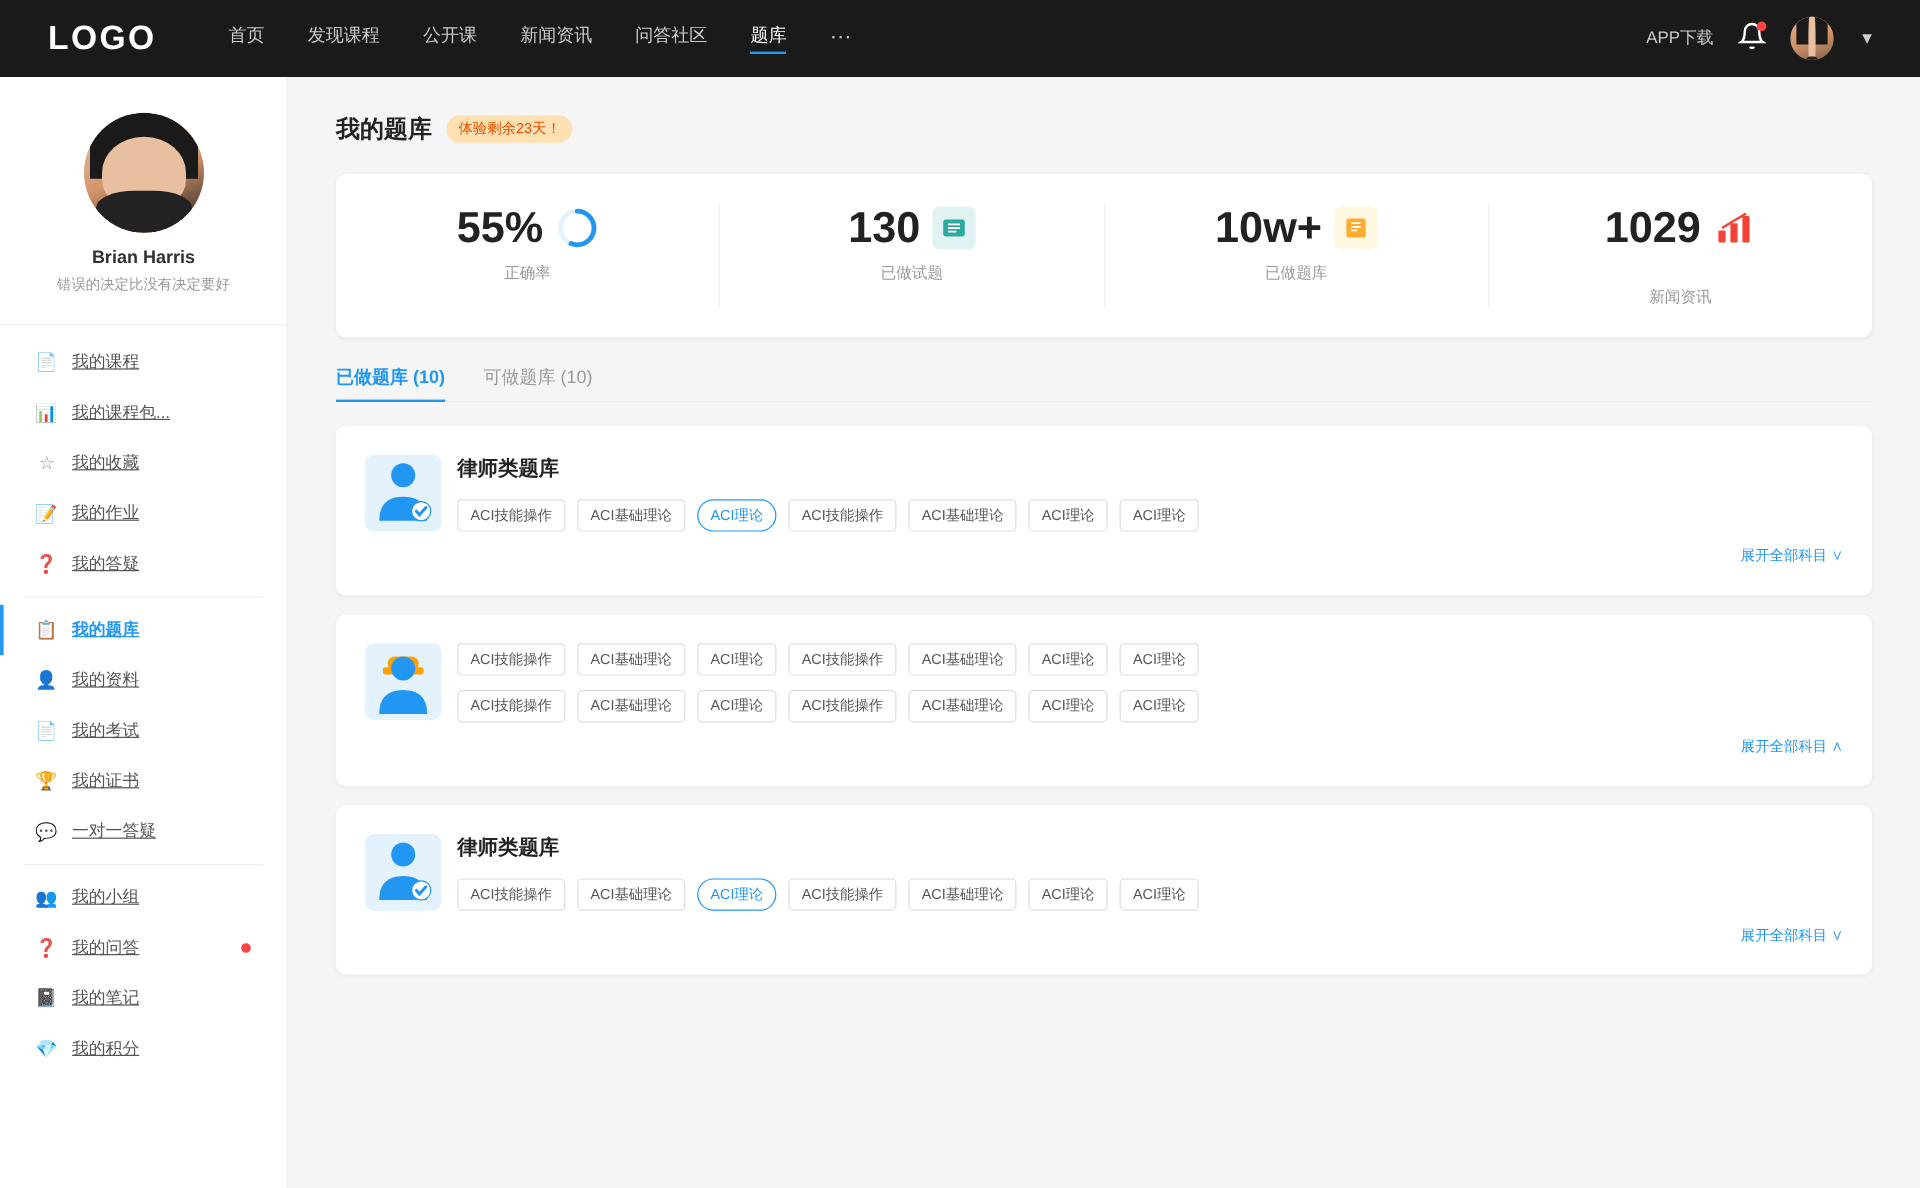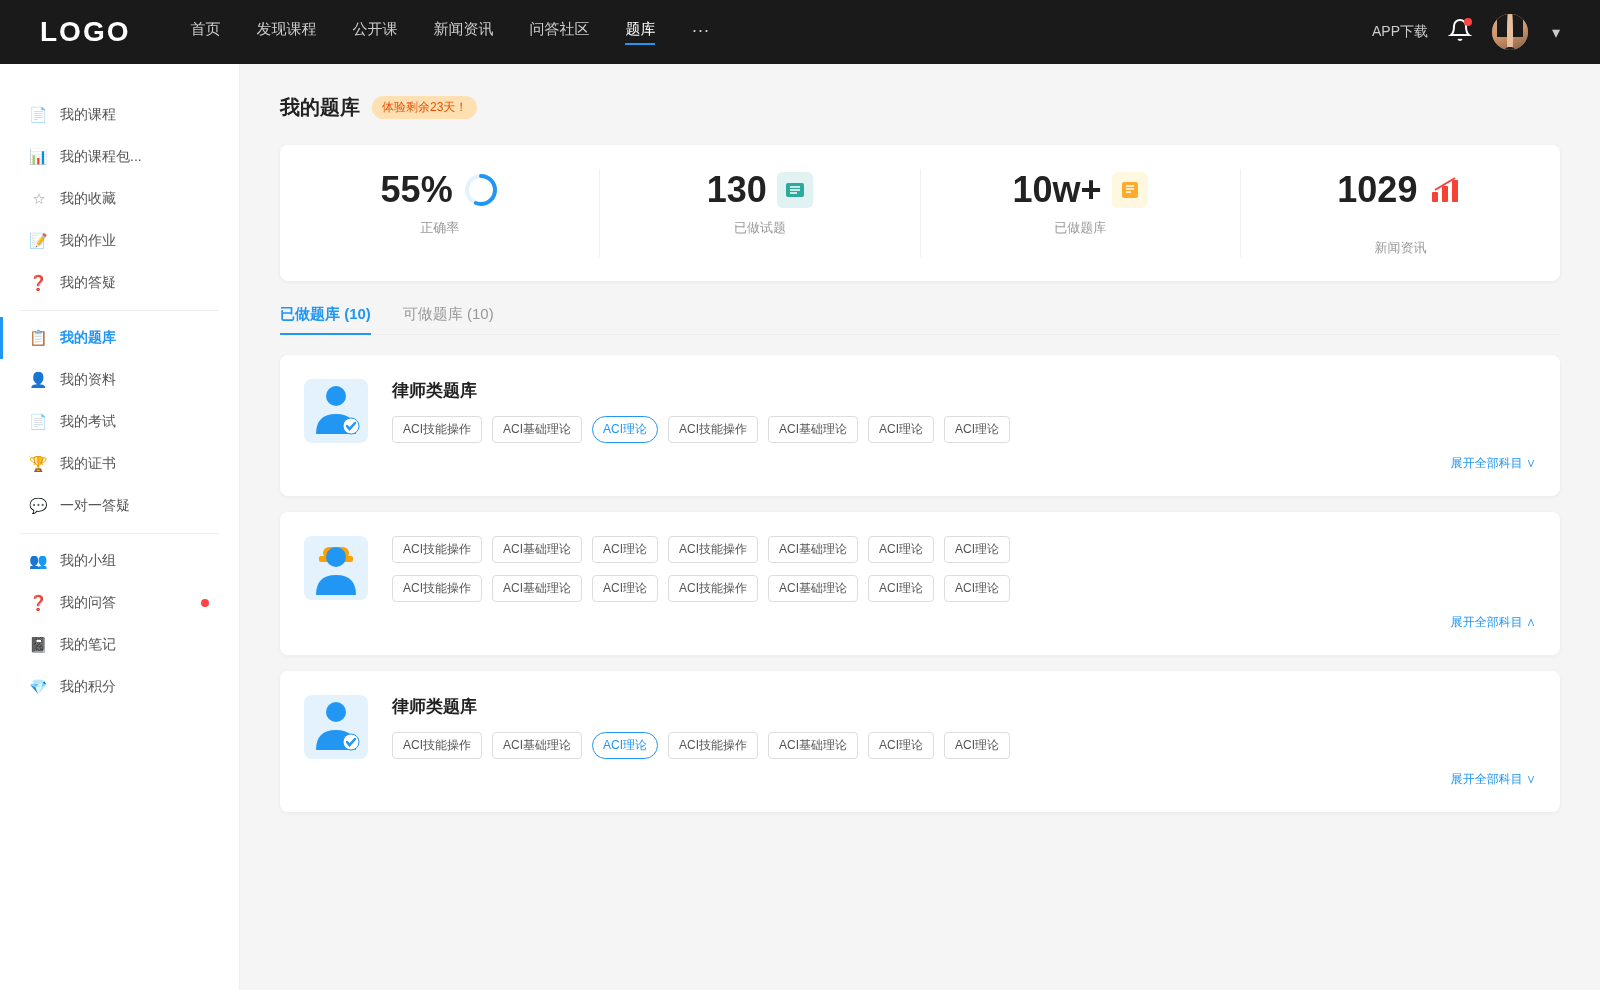--- a/index.html
+++ b/index.html
@@ -172,21 +172,21 @@
       font-size: 15px;
       color: #999;
       flex-shrink: 0;
     }
     .sidebar-item.active .sidebar-icon { color: #2196F3; }
     .sidebar-divider {
       height: 1px;
       background: #eee;
       margin: 6px 20px;
     }
-    .sidebar-label { flex: 1; }
+    .sidebar-label { flex: 1; text-decoration: underline; }
     .notification-dot {
       width: 8px; height: 8px;
       background: #ff4444;
       border-radius: 50%;
       margin-left: 2px;
     }
 
     
     .main-content {
       flex: 1;
@@ -291,21 +291,21 @@
     .qbank-card {
       background: white;
       border-radius: 8px;
       padding: 24px;
       margin-bottom: 16px;
       box-shadow: 0 1px 4px rgba(0,0,0,0.05);
     }
     .qbank-card-header {
       display: flex;
       align-items: flex-start;
-      gap: 24px;
+      gap: 13px;
       justify-content: space-between;
     }
     .qbank-icon {
       width: 64px; height: 64px;
       border-radius: 8px;
       background: #e3f2fd;
       display: flex; align-items: center; justify-content: center;
       flex-shrink: 0;
     }
     .qbank-content { flex: 1; }
@@ -378,20 +378,31 @@
         <div class="avatar-body"></div>
       </div>
     </div>
     <span class="nav-chevron">▾</span>
   </div>
 </nav>
 
 <div class="layout">
 
   <aside class="sidebar">
+    <div class="sidebar-profile">
+      <div class="profile-avatar">
+        <div class="avatar-face">
+          <div class="avatar-hair"></div>
+          <div class="avatar-skin"></div>
+          <div class="avatar-body"></div>
+        </div>
+      </div>
+      <div class="profile-name">Brian Harris</div>
+      <div class="profile-bio">错误的决定比没有决定要好</div>
+    </div>
 
     <div class="sidebar-menu">
       <div class="sidebar-item">
         <span class="sidebar-icon">📄</span>
         <span class="sidebar-label">我的课程</span>
       </div>
       <div class="sidebar-item">
         <span class="sidebar-icon">📊</span>
         <span class="sidebar-label">我的课程包...</span>
       </div>

